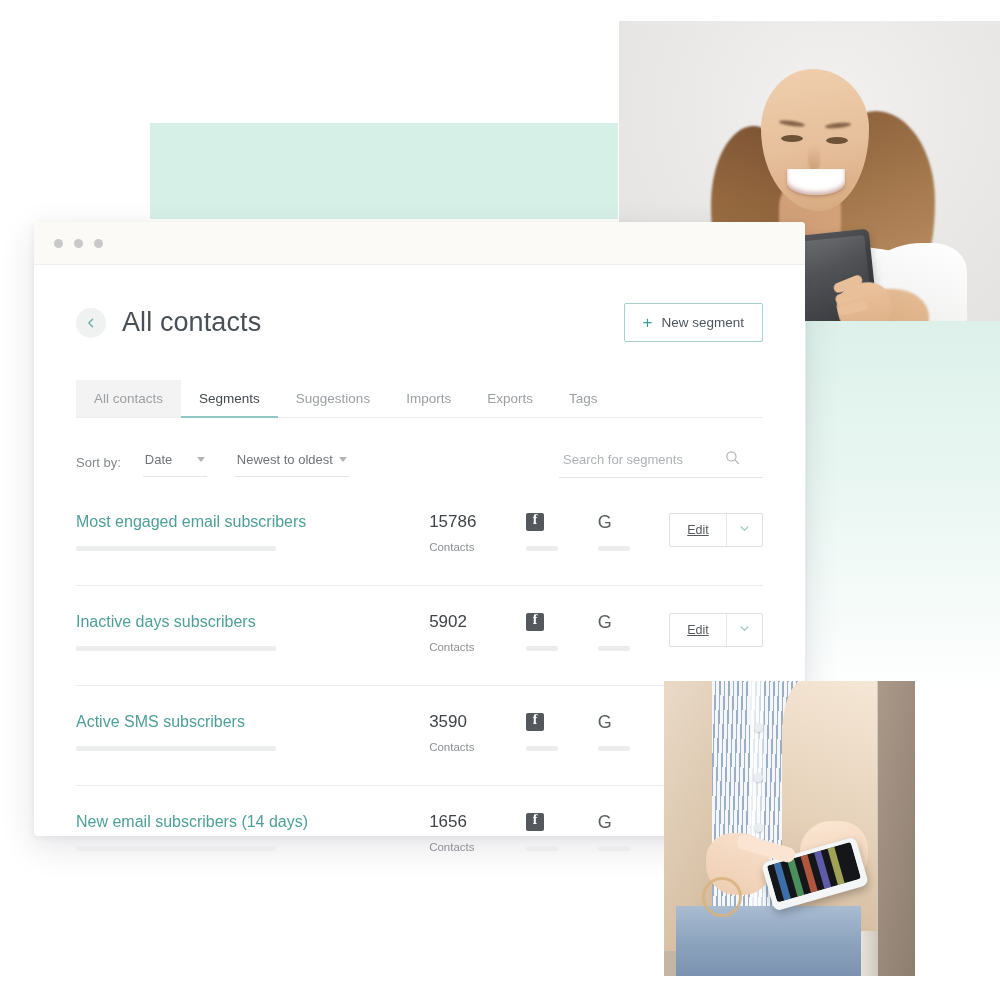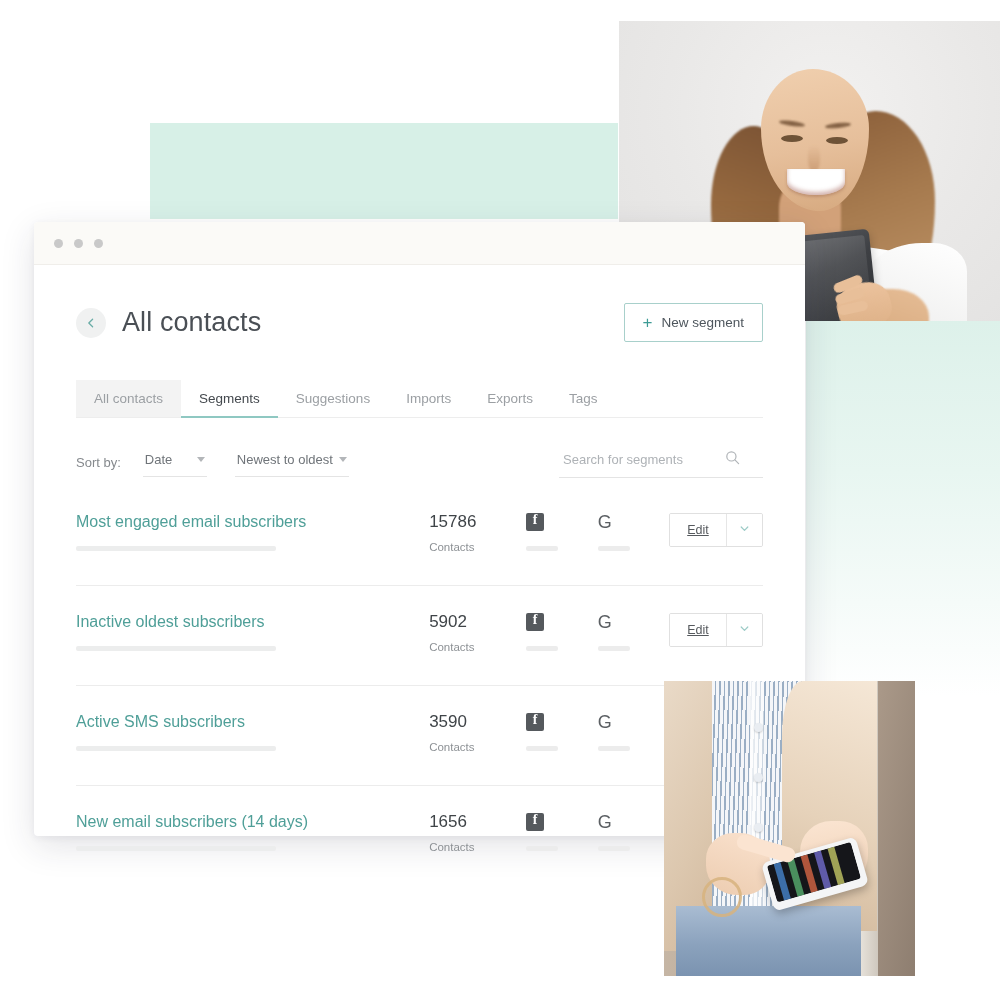--- a/index.html
+++ b/index.html
@@ -700,21 +700,21 @@
                 <svg width="13" height="13" viewBox="0 0 13 13">
                   <polyline points="3.2,5 6.5,8.4 9.8,5" fill="none" stroke="#9ccbc6" stroke-width="1.2" stroke-linecap="round" stroke-linejoin="round"></polyline>
                 </svg>
               </span>
             </div>
           </div>
         </div>
 
         <div class="seg-row">
           <div class="seg-main">
-            <div class="seg-name">Inactive oldest subscribers</div>
+            <div class="seg-name">Inactive days subscribers</div>
             <div class="seg-bar"></div>
           </div>
           <div class="seg-count">
             <div class="count-num">5902</div>
             <div class="count-lbl">Contacts</div>
           </div>
           <div class="seg-icon">
             <span class="fb-icon"></span>
             <span class="icon-bar"></span>
           </div>

